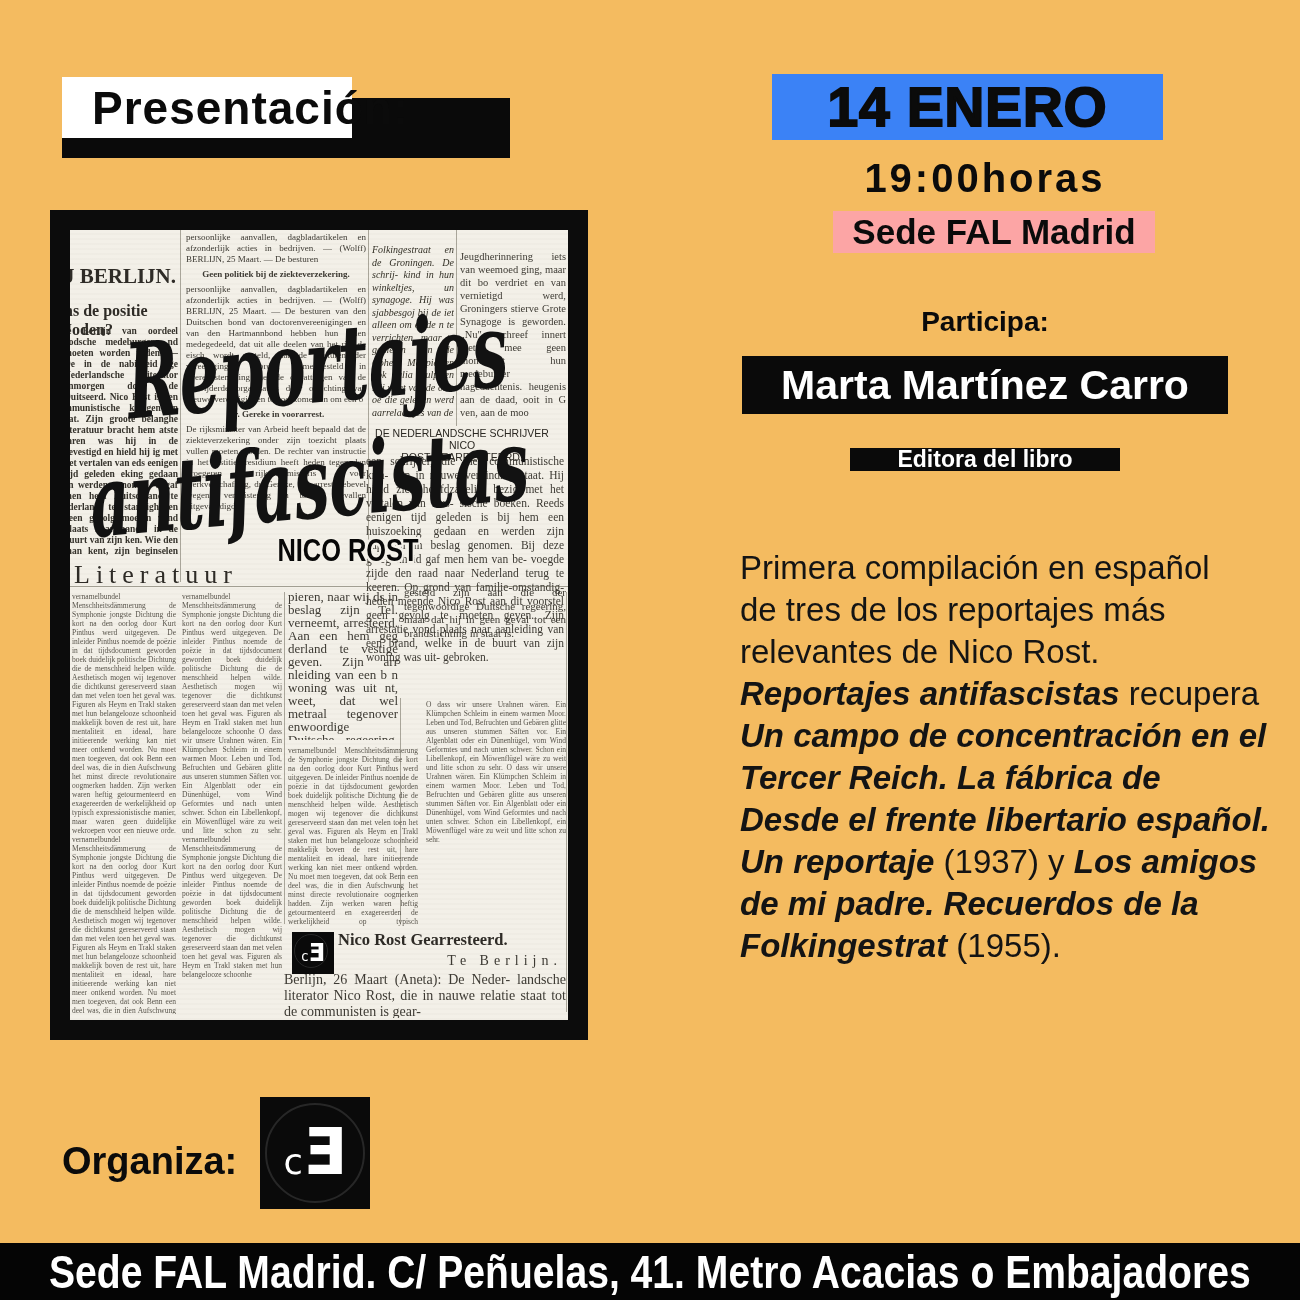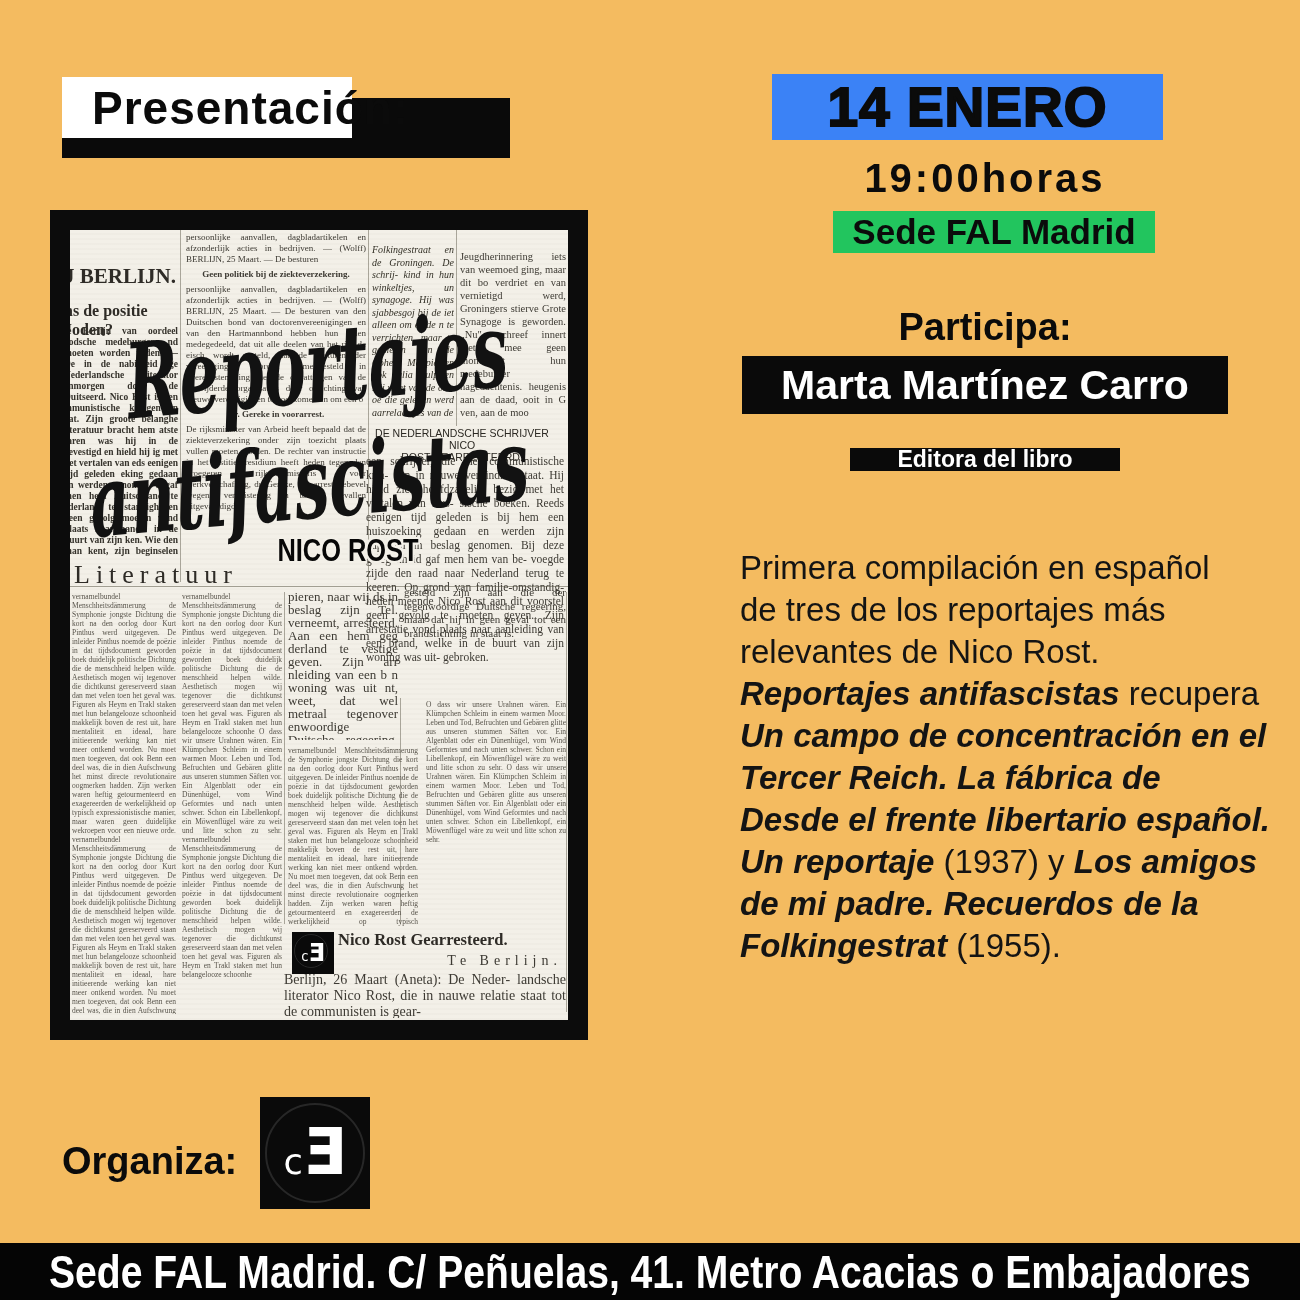--- a/index.html
+++ b/index.html
@@ -9,23 +9,23 @@
 
   
   .pres-black{left:62px;top:98px;width:448px;height:60px;background:#0a0a0a;}
   .pres-white{left:62px;top:77px;width:290px;height:61px;background:#ffffff;display:flex;align-items:center;padding-left:30px;box-sizing:border-box;}
   .pres-white span{font-size:46px;font-weight:bold;letter-spacing:1px;}
 
   
   .date-box{left:772px;top:74px;width:391px;height:66px;background:#3b82f6;display:flex;align-items:center;justify-content:center;}
   .date-box span{font-size:55px;font-weight:bold;letter-spacing:1px;-webkit-text-stroke:2px #0b0b0b;}
   .time-row{left:742px;top:156px;width:486px;text-align:center;font-size:40px;font-weight:bold;letter-spacing:3px;}
-  .venue-box{left:833px;top:211px;width:322px;height:42px;background:#22c55e;display:flex;align-items:center;justify-content:center;}
+  .venue-box{left:833px;top:211px;width:322px;height:42px;background:#fca5a5;display:flex;align-items:center;justify-content:center;}
   .venue-box span{font-size:35px;font-weight:bold;}
-  .participa{left:742px;top:306px;width:486px;text-align:center;font-size:38px;font-weight:bold;}
+  .participa{left:742px;top:306px;width:486px;text-align:center;font-size:28px;font-weight:bold;}
   .speaker-bar{left:742px;top:356px;width:486px;height:58px;background:#0a0a0a;display:flex;align-items:center;justify-content:center;}
   .speaker-bar span{color:#fff;font-size:41px;font-weight:bold;}
   .role-bar{left:850px;top:448px;width:270px;height:23px;background:#0a0a0a;text-align:center;}
   .role-bar span{color:#fff;font-size:23px;font-weight:bold;line-height:23px;white-space:nowrap;}
 
   
   .description{left:740px;top:547px;width:548px;font-size:33px;line-height:42px;color:#141414;}
   .seg-bi{font-weight:bold;font-style:italic;}
 
   

